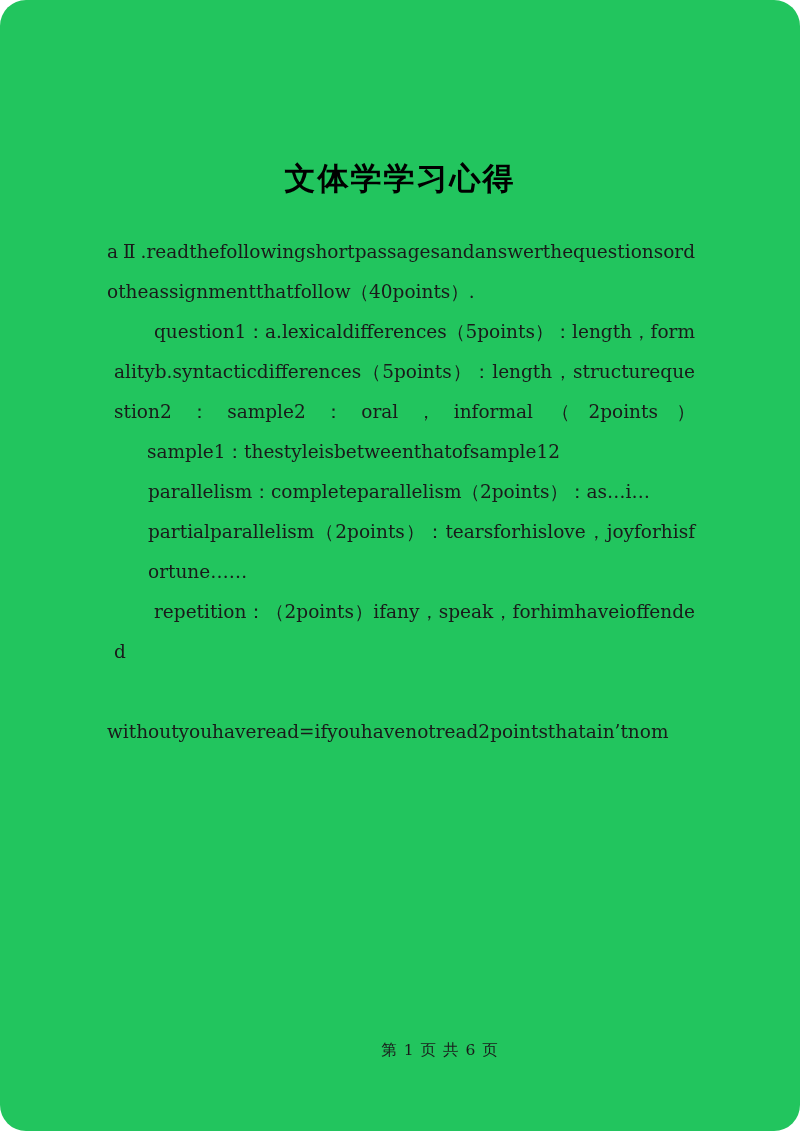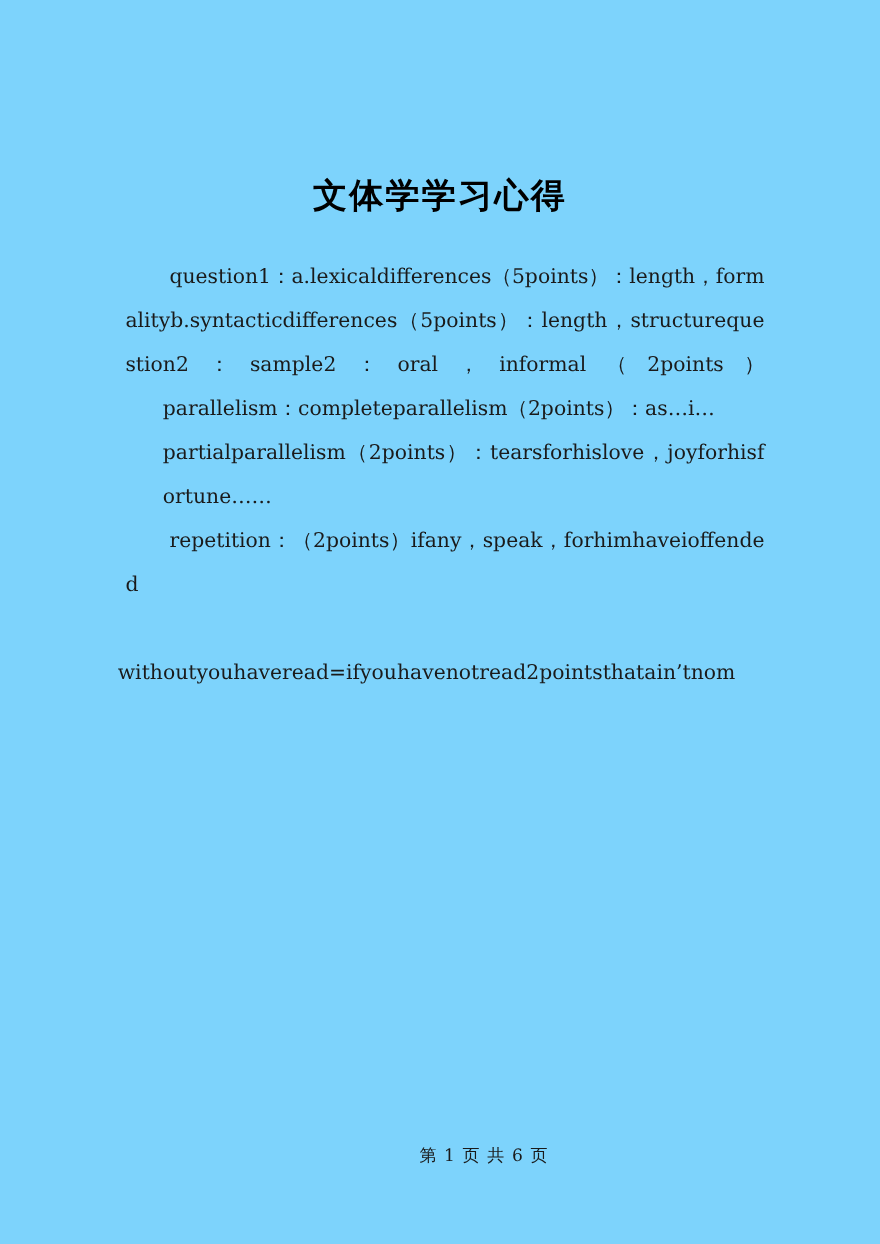--- a/index.html
+++ b/index.html
@@ -14,22 +14,23 @@
     position: relative;
     font-family: "DejaVu Serif", "Liberation Serif", serif;
     color: #000000;
     overflow: hidden;
   }
 
   .page {
     position: relative;
     width: 800px;
     height: 1131px;
-    background: #7dd3fc;
+    background: #22c55e;
     box-sizing: border-box;
+    border-radius: 26px;
   }
 
   
   .doc-title {
     position: absolute;
     top: 135px;
     left: 0;
     width: 800px;
     text-align: center;
     font-family: "DejaVu Sans", "Liberation Sans", sans-serif;
@@ -102,24 +103,26 @@
 </style>
 </head>
 <body>
 
 <div class="page">
 
   <h1 class="doc-title">文体学学习心得</h1>
 
   <div class="body-block">
 
+    <p class="para no-indent">aⅡ.readthefollowingshortpassagesandanswerthequestionsordotheassignmentthatfollow（40points）.</p>
 
     <p class="para indent justify-wide">question1：a.lexicaldifferences（5points）：length，formalityb.syntacticdifferences（5points）：length，structurequestion2：sample2：oral，informal（2points）</p>
 
 
+    <p class="para indent">sample1：thestyleisbetweenthatofsample12</p>
 
 
 
     <p class="para block-indent">parallelism：completeparallelism（2points）：as…i…</p>
 
     <p class="para block-indent">partialparallelism（2points）：tearsforhislove，joyforhisfortune……</p>
 
     <p class="para indent justify-wide">repetition：（2points）ifany，speak，forhimhaveioffended</p>
 
 

